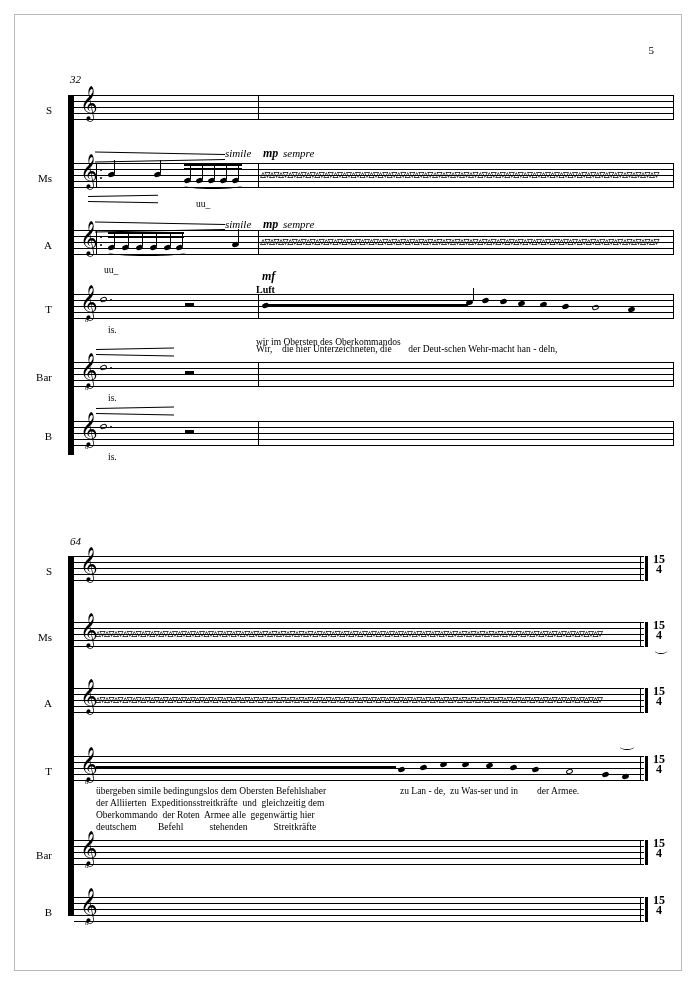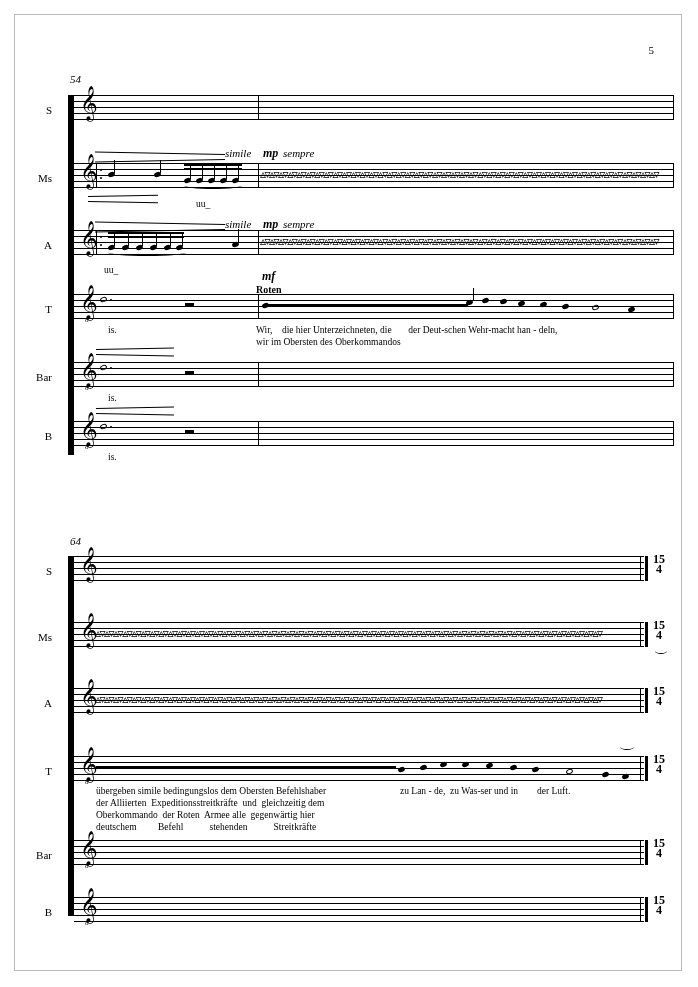--- a/index.html
+++ b/index.html
@@ -217,21 +217,21 @@
 </style>
 </head>
 <body>
 
 <div class="page">
   <div class="page-border"></div>
   <div class="page-number">5</div>
 
   <div class="system" style="left:0; top:0;">
 
-    <div class="measure-number" style="left:70px; top:73px;">54</div>
+    <div class="measure-number" style="left:70px; top:73px;">32</div>
 
     <div class="sys-bracket" style="left:68px; top:95px; height:360px;"></div>
 
     <div class="part-label" style="left:12px; top:104px;">S</div>
     <div class="staff" style="left:74px; top:95px; width:600px;">
       <div class="line"></div>
         <div class="line"></div>
         <div class="line"></div>
         <div class="line"></div>
         <div class="line"></div>
@@ -345,21 +345,21 @@
       <div class="line"></div>
         <div class="line"></div>
         <div class="line"></div>
         <div class="line"></div>
         <div class="line"></div>
     </div>
     <div class="clef" style="left:80px; top:287px;">𝄞</div>
     <div class="lyric" style="left:85px; top:316px; font-size:7px;">8</div>
 
     <div class="dyn" style="left:262px; top:269px;">mf</div>
-    <div class="solo" style="left:256px; top:284px;">Roten</div>
+    <div class="solo" style="left:256px; top:284px;">Luft</div>
 
     <div class="notehead open" style="left:100px; top:297px;"></div>
     <div class="dot" style="left:110px; top:299px;"></div>
     <div class="rest-bar" style="left:185px; top:303px; width:9px;"></div>
     <div class="barline" style="left:258px; top:294px; height:25px;"></div>
 
     <div class="notehead" style="left:262px; top:303px;"></div>
     <div class="rest-bar" style="left:268px; top:304px; width:200px; height:2px;"></div>
     <div class="notehead" style="left:466px; top:300px;"></div>
     <div class="stem" style="left:473px; top:288px; height:13px;"></div>
@@ -367,21 +367,21 @@
     <div class="notehead" style="left:500px; top:299px;"></div>
     <div class="notehead" style="left:518px; top:301px;"></div>
     <div class="notehead" style="left:540px; top:302px;"></div>
     <div class="notehead" style="left:562px; top:304px;"></div>
     <div class="notehead open" style="left:592px; top:305px;"></div>
     <div class="notehead" style="left:628px; top:307px;"></div>
     <div class="stem" style="left:473px; top:288px; height:1px;"></div>
     <div class="barline" style="left:673px; top:294px; height:25px;"></div>
 
     <div class="lyric" style="left:108px; top:325px;">is.</div>
-    <div class="lyric" style="left:256px; top:325px;">Wir,    die hier Unterzeichneten, die       der Deut-schen Wehr-macht han - deln,</div>
+    <div class="lyric" style="left:256px; top:344px;">Wir,    die hier Unterzeichneten, die       der Deut-schen Wehr-macht han - deln,</div>
     <div class="lyric" style="left:256px; top:337px;">wir im Obersten des Oberkommandos</div>
 
     <div class="part-label" style="left:12px; top:371px;">Bar</div>
     <div class="staff" style="left:74px; top:362px; width:600px;">
       <div class="line"></div>
         <div class="line"></div>
         <div class="line"></div>
         <div class="line"></div>
         <div class="line"></div>
     </div>
@@ -502,21 +502,21 @@
     <div class="tie" style="left:620px; top:744px; width:14px;"></div>
 
     <div class="final-barline" style="left:640px; top:756px; height:25px;"></div>
     <div class="barline thick" style="left:645px; top:756px; height:25px;"></div>
     <div class="timesig" style="left:650px; top:754px; width:18px;">
       <div>15</div>
       <div>4</div>
     </div>
 
     <div class="lyric" style="left:96px; top:786px;">übergeben simile bedingungslos dem Obersten Befehlshaber</div>
-    <div class="lyric" style="left:400px; top:786px;">zu Lan - de,  zu Was-ser und in        der Luft.</div>
+    <div class="lyric" style="left:400px; top:786px;">zu Lan - de,  zu Was-ser und in        der Armee.</div>
     <div class="lyric" style="left:96px; top:798px;">der Alliierten  Expeditionsstreitkräfte  und  gleichzeitig dem</div>
     <div class="lyric" style="left:96px; top:810px;">Oberkommando  der Roten  Armee alle  gegenwärtig hier</div>
     <div class="lyric" style="left:96px; top:822px;">deutschem         Befehl           stehenden           Streitkräfte</div>
 
     <div class="part-label" style="left:12px; top:849px;">Bar</div>
     <div class="staff" style="left:74px; top:840px; width:570px;">
       <div class="line"></div>
         <div class="line"></div>
         <div class="line"></div>
         <div class="line"></div>

